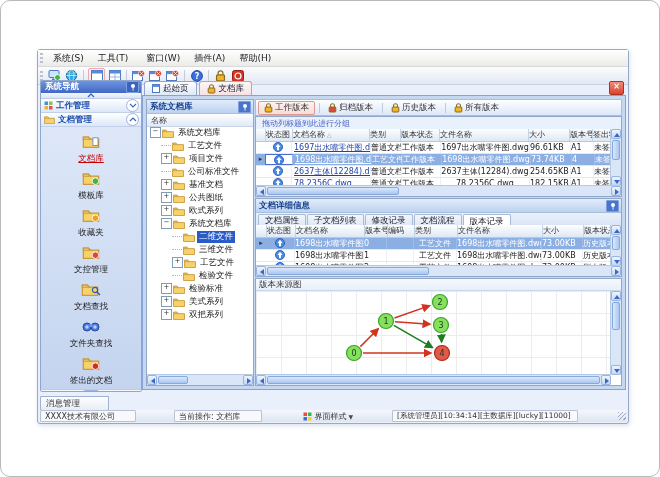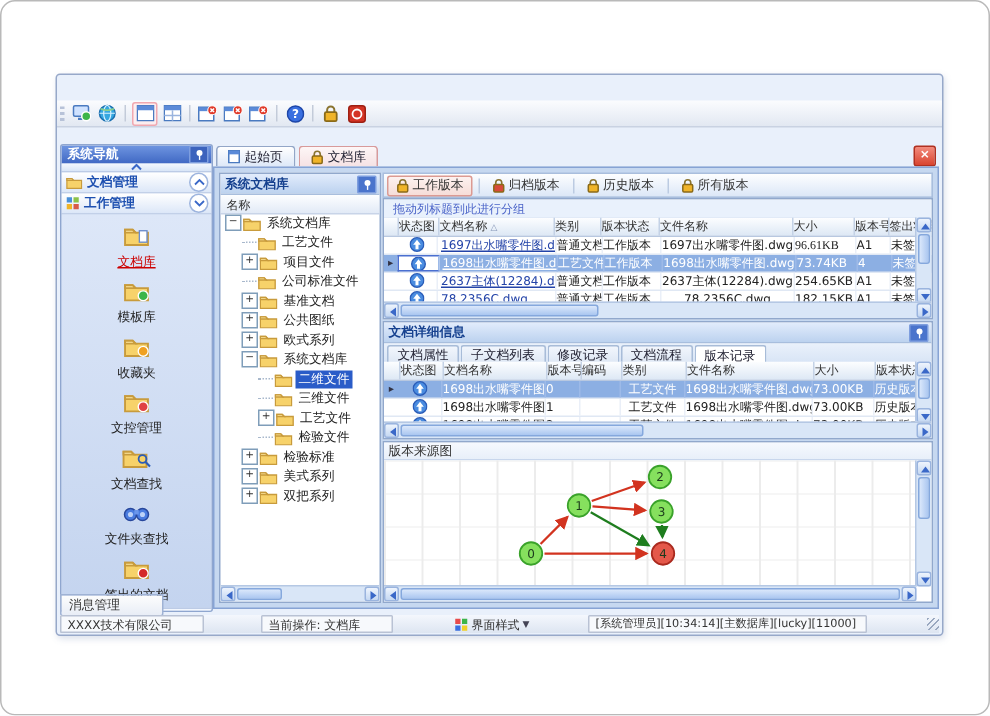--- a/index.html
+++ b/index.html
@@ -15,21 +15,21 @@
            background:linear-gradient(#ffffff,#ebebe9);border-bottom:1px solid #d9d9d9;font-size:9px;color:#222;}
   .menu-item{padding:1px 7px;cursor:default;}
   .msep{width:1px;height:10px;background:#c8c8c8;margin:0 2px;}
   
   #toolbar{position:absolute;left:0;top:17px;right:0;height:17px;display:flex;align-items:center;
            background:linear-gradient(#fbfcfe,#e2e8f2);border-bottom:1px solid #c9d2e2;}
   .tb{width:15px;height:14px;display:inline-flex;align-items:center;justify-content:center;margin:0 1px;border-radius:2px;}
   .tb.active{border:1px solid #f0a8b0;background:#fceef0;}
   .tsep{width:1px;height:11px;background:#c3cbd9;margin:0 3px;}
   
-  #main{position:absolute;left:0;top:46px;right:0;height:310px;}
+  #main{position:absolute;left:0;top:30px;right:0;height:310px;}
   
   #sidebar{position:absolute;left:2px;top:0;width:100px;height:310px;border:1px solid #8fa6cf;background:#d7e2f5;
            display:flex;flex-direction:column;border-radius:2px;overflow:hidden;}
   .sb-title{height:14px;background:linear-gradient(#6e95e0,#4068c4);color:#fff;font-size:8.5px;font-weight:bold;
             display:flex;align-items:center;padding:0 2px 0 4px;}
   .sb-title .sp{flex:1;}
   .pinbtn{width:11px;height:10px;background:#3c63bd;border:1px solid #7e9ede;border-radius:1px;
           display:inline-flex;align-items:center;justify-content:center;}
   .sb-up,.sb-down{height:9px;background:linear-gradient(#f4f8fe,#d9e5f7);border-bottom:1px solid #bccbe6;
           display:flex;align-items:center;justify-content:center;}
@@ -134,20 +134,24 @@
   #seg-session{width:176px;flex:none;font-size:7.5px;}
   #rgrip{width:8px;height:8px;margin-left:2px;
          background:repeating-linear-gradient(135deg,#9aa8c0 0 1px,transparent 1px 3px);}
 </style>
 </head>
 <body>
 
 <div id="canvas">
  <div id="window">
 
+  <div id="menubar">
+        <span class="grip"></span>
+        <span id="menu-items"><span class="menu-item">系统(S)</span><span class="menu-item">工具(T)</span><span class="msep"></span><span class="menu-item">窗口(W)</span><span class="menu-item">插件(A)</span><span class="menu-item">帮助(H)</span></span>
+      </div>
 
   <div id="toolbar">
         <span class="grip"></span>
         <span id="tb-items" style="display:inline-flex;align-items:center;">
           <span class="tb">
             <svg width="13" height="13">
               <rect x="1" y="1.5" width="10" height="7" rx="1" fill="#cfe2ff" stroke="#4a7ac0"></rect>
               <rect x="4" y="9.5" width="4" height="1.5" fill="#4a7ac0"></rect>
               <circle cx="9.5" cy="8.5" r="3" fill="#3cb54a" stroke="#fff"></circle>
             </svg>
@@ -235,44 +239,44 @@
                 <rect x="3.6" y="4.6" width="0.9" height="3" fill="#fff"></rect>
               </svg>
             </span>
       </div>
       <div class="sb-up">
             <svg width="8" height="5">
               <polyline points="1,4 4,1 7,4" fill="none" stroke="#3a68c8" stroke-width="1.3"></polyline>
             </svg>
           </div>
       <div class="sb-group">
+        <svg class="gic" width="9" height="9" style="margin-right:3px">
+              <rect x="0.5" y="0.5" width="3.5" height="3.5" fill="#4a90d8"></rect>
+              <rect x="5" y="0.5" width="3.5" height="3.5" fill="#8cc24a"></rect>
+              <rect x="0.5" y="5" width="3.5" height="3.5" fill="#f0b429"></rect>
+              <rect x="5" y="5" width="3.5" height="3.5" fill="#d85a4a"></rect>
+            </svg>
+        <span>工作管理</span>
+        <span class="sp"></span>
+        <span class="chevbtn">
+              <svg width="8" height="5">
+                <polyline points="1,1 4,4 7,1" fill="none" stroke="#3a68c8" stroke-width="1.2"></polyline>
+              </svg>
+            </span>
+      </div>
+      <div class="sb-group">
         <svg width="11" height="9" style="margin-right:3px" viewBox="0 0 13 11">
               <path d="M0.5 2.5 L4.5 2.5 L6 4 L12.5 4 L12.5 10.5 L0.5 10.5 Z" fill="#f7d26a" stroke="#c89b3c"></path>
               <path d="M0.5 2.5 L4.5 2.5 L6 4 L0.5 4 Z" fill="#ffe9a0" stroke="#c89b3c"></path>
             </svg>
         <span>文档管理</span>
         <span class="sp"></span>
         <span class="chevbtn">
               <svg width="8" height="5">
                 <polyline points="1,4 4,1 7,4" fill="none" stroke="#3a68c8" stroke-width="1.2"></polyline>
-              </svg>
-            </span>
-      </div>
-      <div class="sb-group">
-        <svg class="gic" width="9" height="9" style="margin-right:3px">
-              <rect x="0.5" y="0.5" width="3.5" height="3.5" fill="#4a90d8"></rect>
-              <rect x="5" y="0.5" width="3.5" height="3.5" fill="#8cc24a"></rect>
-              <rect x="0.5" y="5" width="3.5" height="3.5" fill="#f0b429"></rect>
-              <rect x="5" y="5" width="3.5" height="3.5" fill="#d85a4a"></rect>
-            </svg>
-        <span>工作管理</span>
-        <span class="sp"></span>
-        <span class="chevbtn">
-              <svg width="8" height="5">
-                <polyline points="1,1 4,4 7,1" fill="none" stroke="#3a68c8" stroke-width="1.2"></polyline>
               </svg>
             </span>
       </div>
       <div id="sb-items">
             <div class="sb-item sel">
               <span><svg width="18" height="14" viewBox="0 0 13 11">
                   <path d="M0.5 2.5 L4.5 2.5 L6 4 L12.5 4 L12.5 10.5 L0.5 10.5 Z" fill="#f7d26a" stroke="#c89b3c"></path>
                   <path d="M0.5 2.5 L4.5 2.5 L6 4 L0.5 4 Z" fill="#ffe9a0" stroke="#c89b3c"></path>
                   <rect x="8" y="3" width="4" height="6" fill="#fff" stroke="#6a8ccc" stroke-width="0.7"></rect>
                 </svg></span>
@@ -602,21 +606,21 @@
                   <div class="tr">
                     <span class="marker" style="width: 9px;"></span>
                     <span class="td c" style="width: 26px;"><svg width="10" height="10" viewBox="0 0 11 11">
                         <circle cx="5.5" cy="5.5" r="5" fill="#4a8ce0" stroke="#2a5cb8"></circle>
                         <path d="M5.5 2 L8.3 5.6 H6.6 V9 H4.4 V5.6 H2.7 Z" fill="#fff"></path>
                       </svg></span>
                     <span class="td link" style="width: 76px;">1697出水嘴零件图.dwg</span>
                     <span class="td c" style="width: 30px;">普通文档</span>
                     <span class="td" style="width: 38px;">工作版本</span>
                     <span class="td c" style="width: 88px;">1697出水嘴零件图.dwg</span>
-                    <span class="td" style="width: 40px; font-family: Liberation Serif, serif;">96.61KB</span>
+                    <span class="td" style="width: 40px;">96.61KB</span>
                     <span class="td" style="width: 22px;">A1</span>
                     <span class="td" style="width: 42px;">未签出</span>
                   </div>
                   <div class="tr sel">
                     <span class="marker" style="width: 9px;">▸</span>
                     <span class="td c focus" style="width: 26px;"><svg width="10" height="10" viewBox="0 0 11 11">
                         <circle cx="5.5" cy="5.5" r="5" fill="#4a8ce0" stroke="#2a5cb8"></circle>
                         <path d="M5.5 2 L8.3 5.6 H6.6 V9 H4.4 V5.6 H2.7 Z" fill="#fff"></path>
                       </svg></span>
                     <span class="td link" style="width: 76px;">1698出水嘴零件图.dwg</span>

